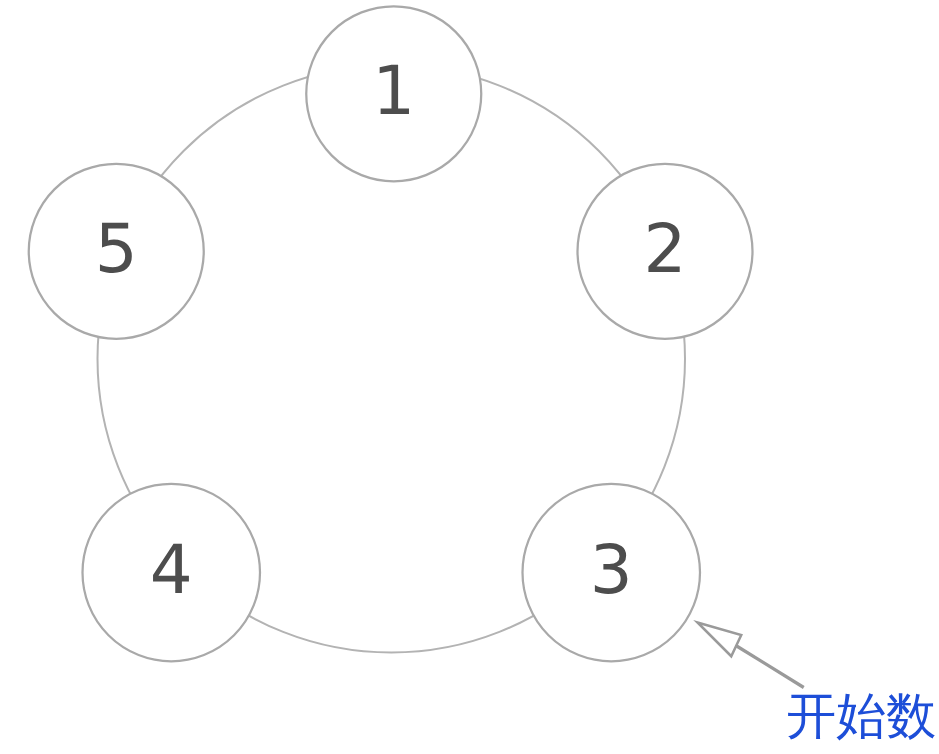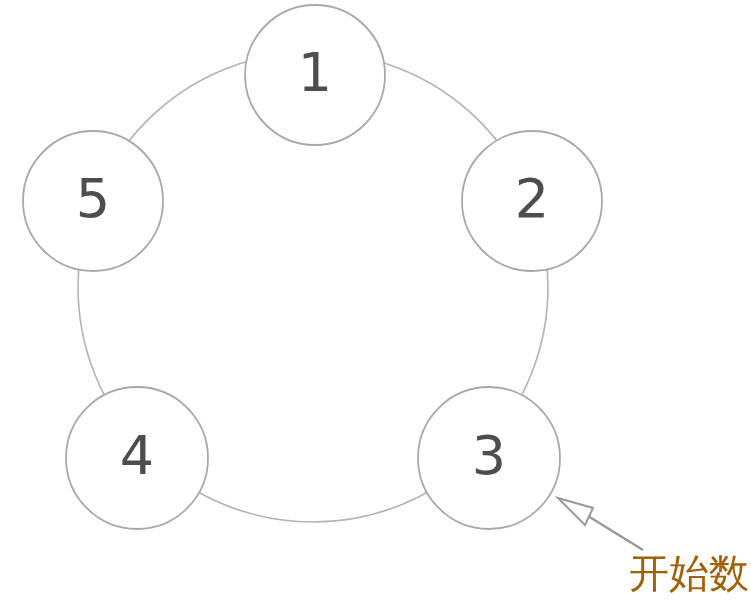--- a/index.html
+++ b/index.html
@@ -28,21 +28,21 @@
     color: #4d4d4d;
     user-select: none;
     white-space: nowrap;
   }
   .annotation-label {
     position: absolute;
     left: 629px;
     top: 551px;
     font-size: 40px;
     line-height: 1.1;
-    color: #a16207;
+    color: #1d4ed8;
     letter-spacing: 0px;
     white-space: nowrap;
   }
 </style>
 </head>
 <body>
 
 <div class="stage">
 
   <svg width="751" height="603" viewBox="0 0 751 603">

